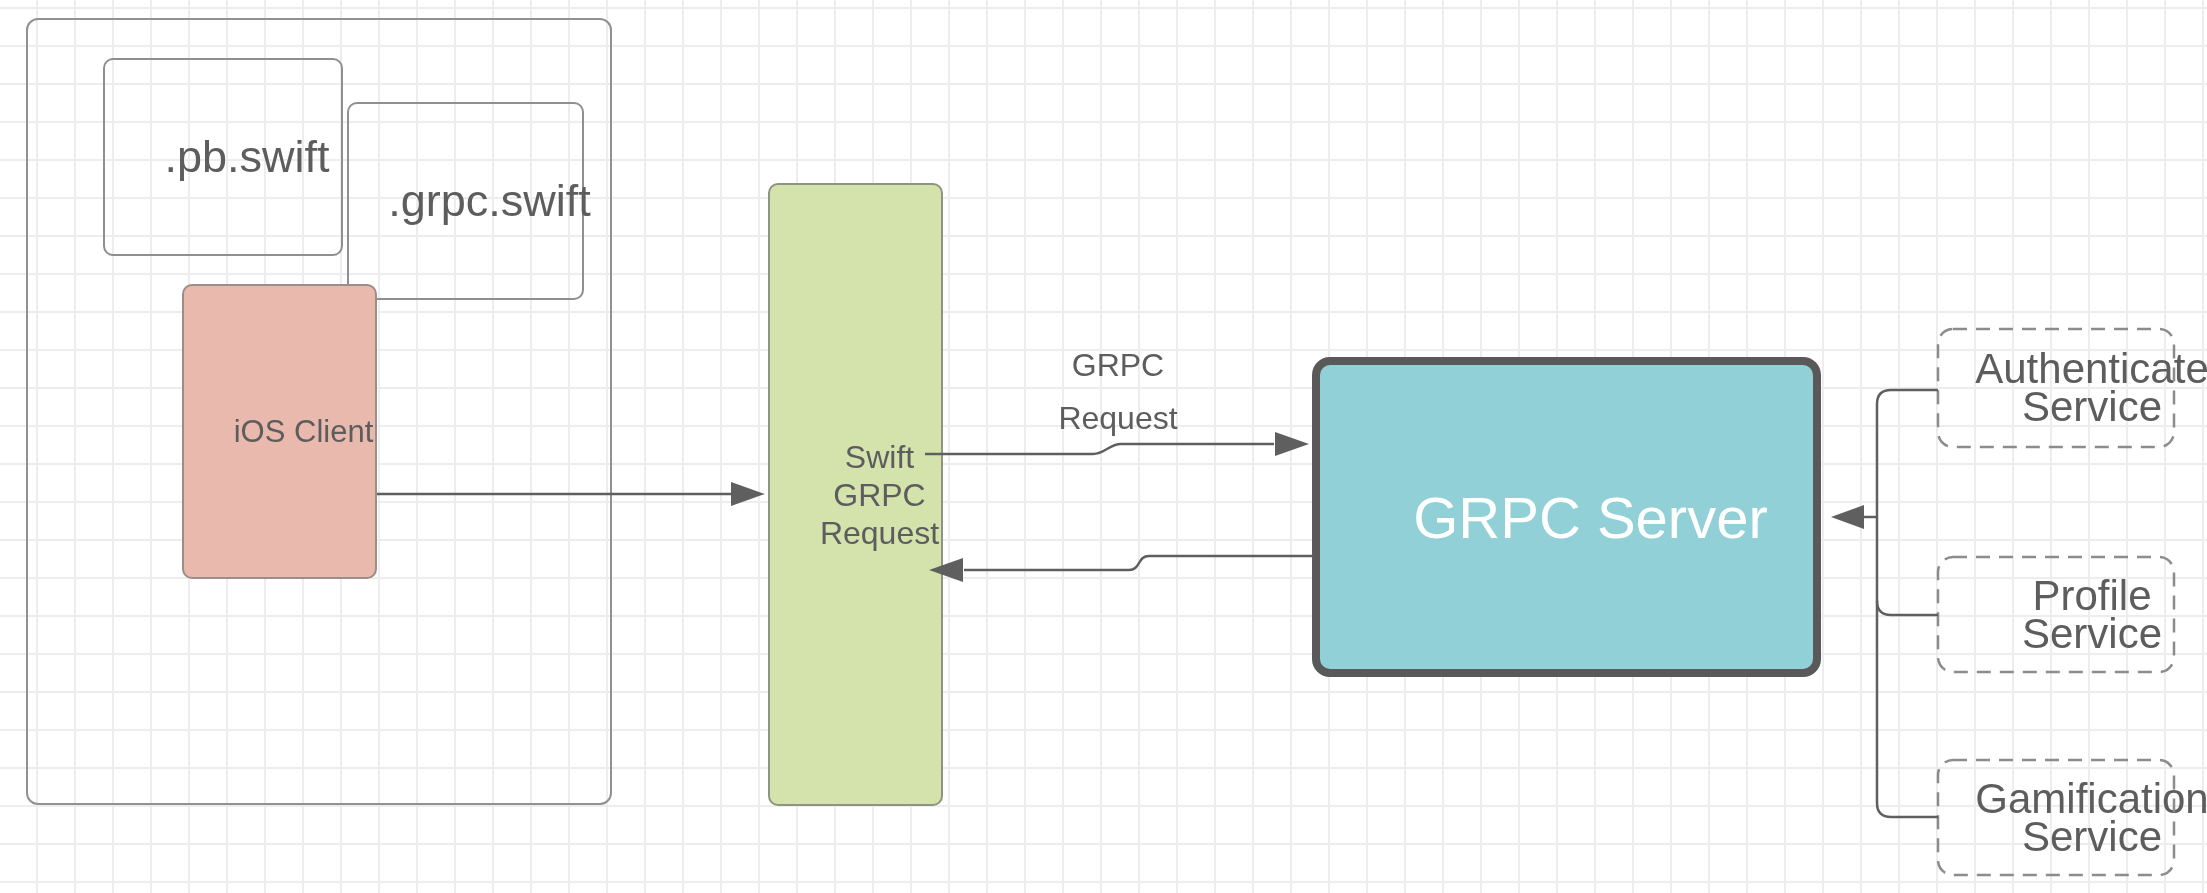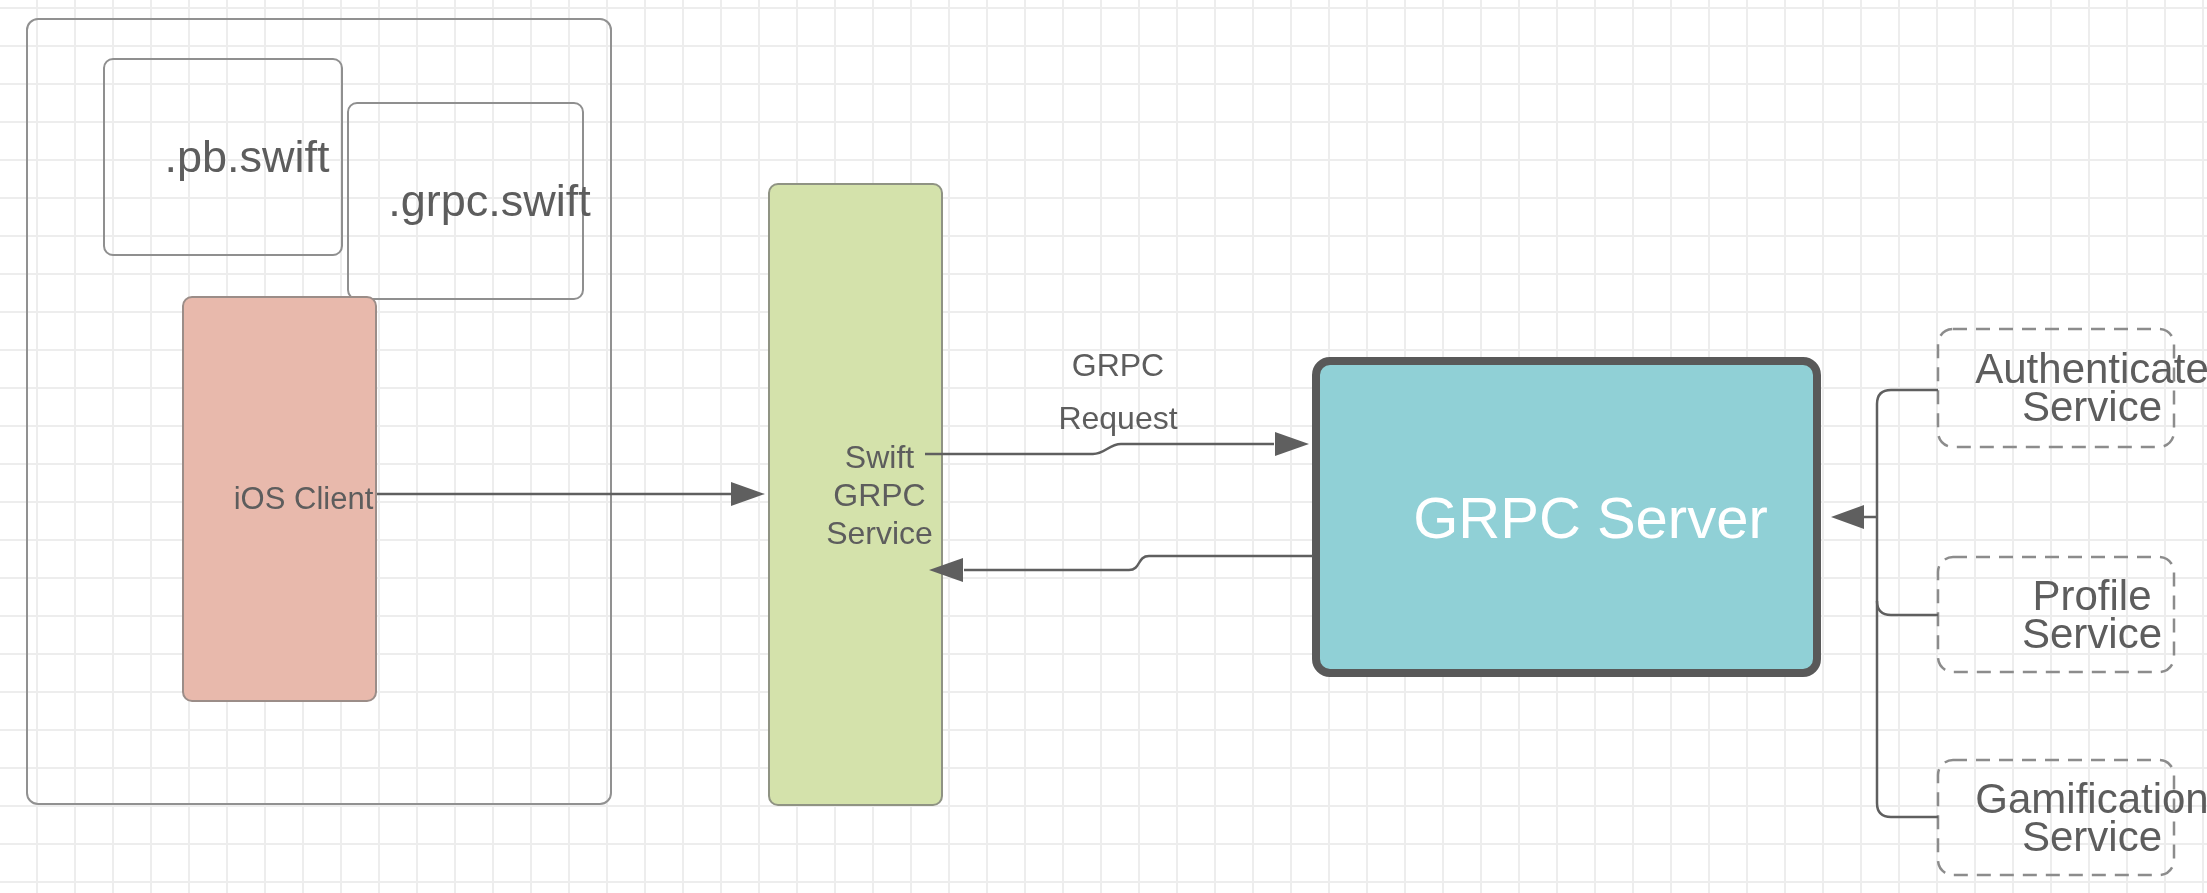--- a/index.html
+++ b/index.html
@@ -48,21 +48,21 @@
   #grpcswift-box {
     left: 347px; top: 58px; width: 237px; height: 198px;
     border: 2px solid #8f8f8f;
     border-radius: 10px;
     font-size: 45px;
     background: transparent;
     margin-top: 44px;
   }
   
   #ios-box {
-    left: 182px; top: 296px; width: 195px; height: 406px;
+    left: 182px; top: 284px; width: 195px; height: 295px;
     border: 2px solid #9b8d88;
     border-radius: 10px;
     font-size: 31px;
   }
   
   #library-box {
     left: 768px; top: 183px; width: 175px; height: 623px;
     border: 2px solid #8f9383;
     border-radius: 10px;
     font-size: 32px;
@@ -132,21 +132,21 @@
   </div>
 
   <div class="node" id="ios-box" style="background-color: rgb(232, 185, 172);">
     <span>iOS Client</span>
   </div>
 
   <div class="node" id="library-box" style="background-color: rgb(212, 226, 171);">
     <div>
       <span class="line">Swift</span>
       <span class="line">GRPC</span>
-      <span class="line">Service</span>
+      <span class="line">Request</span>
     </div>
   </div>
 
   <div class="node" id="server-box" style="background-color: rgb(144, 208, 214);">
     <span>GRPC Server</span>
   </div>
 
   <div class="edge-label" id="request-label">GRPC Request</div>
 
   <div class="service-label" id="service-auth">

